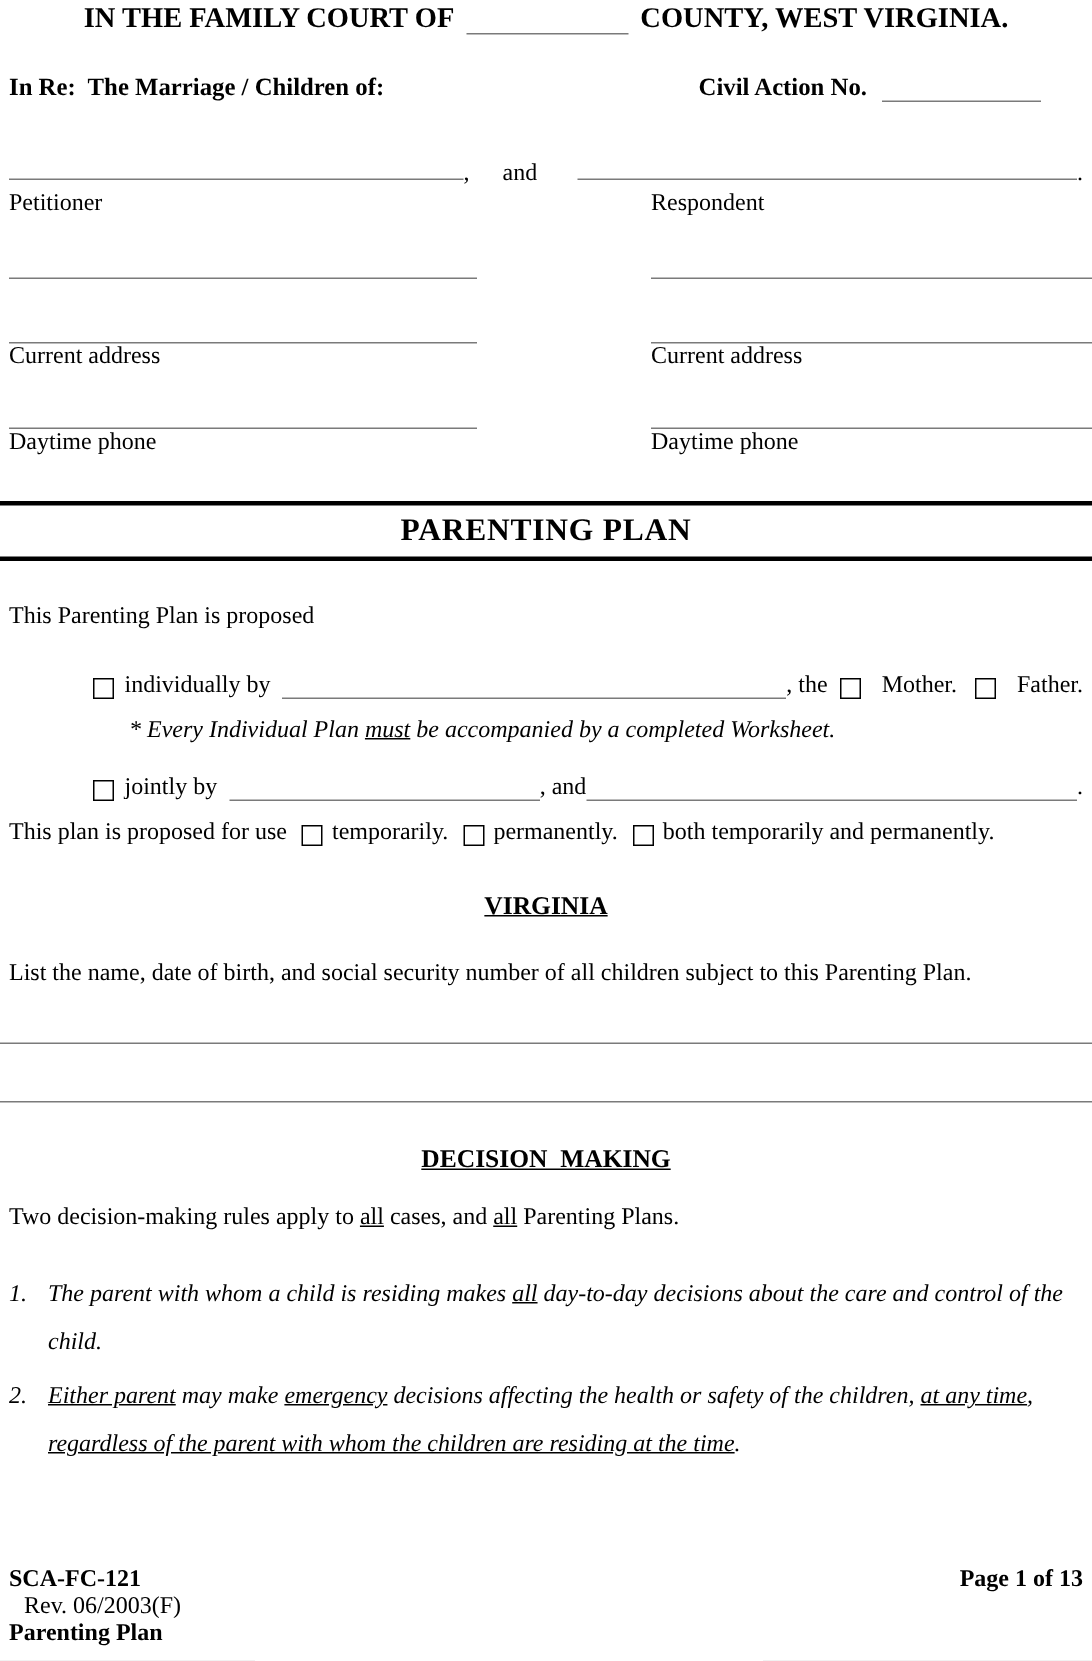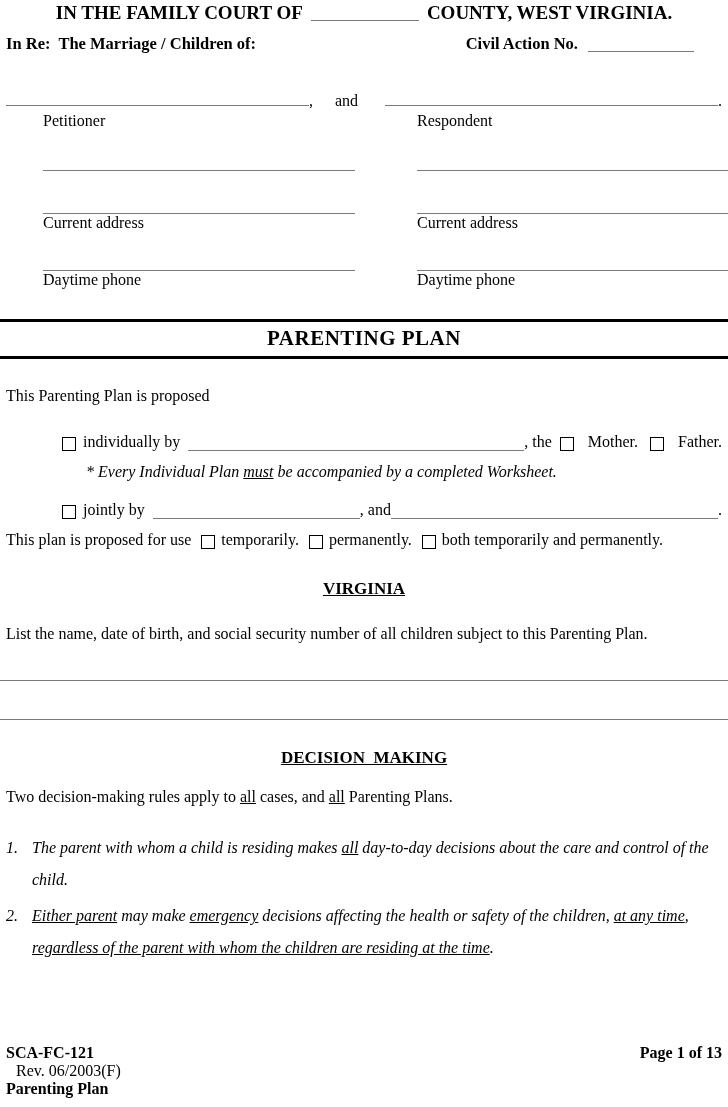--- a/index.html
+++ b/index.html
@@ -14,46 +14,45 @@
     overflow:hidden;
     box-sizing:border-box;
     padding:2px 6px 0 6px;
   }
   .u { text-decoration:underline; }
   .bold { font-weight:bold; }
   .pre { white-space:pre; }
 
   
   .court-line {
-    display:flex; align-items:flex-start; justify-content:center;
+    display:flex; align-items:center; justify-content:center;
     font-weight:bold; font-size:19px; margin-top:0;
   }
   .court-line .blank { width:108px; margin:0 8px; }
   .inre-line {
     display:flex; align-items:baseline; justify-content:space-between;
-    font-weight:bold; font-size:16.5px; margin-top:10px; padding-right:28px;
-  }
-  .civil-group { display:flex; align-items:center; }
+    font-weight:bold; font-size:16.5px; margin-top:24px; padding-right:28px;
+  }
+  .civil-group { display:flex; align-items:flex-end; }
   .civil-group .blank { width:106px; margin-left:10px; }
 
   
   .blank {
     display:inline-block; height:0.95em;
     border-bottom:1px solid #7a7a7a;
   }
 
   
   .names-row { display:flex; align-items:baseline; margin-top:36px; }
   .names-row .left-blank  { flex:0 0 303px; }
   .names-row .and-word    { margin:0 27px 0 22px; }
   .names-row .right-blank { flex:1; }
   .party-grid {
-    display:grid; grid-template-columns:312px 312px; column-gap:62px;
+    display:grid; grid-template-columns:312px 312px; column-gap:116px;
     margin-top:2px;
-    margin-left:37px;
   }
   .pcol .plabel { height:22px; }
   .pcol .pline  { border-bottom:1px solid #7a7a7a; height:0; }
   .pcol .pline.l1 { margin-top:36px; }
   .pcol .pline.l2 { margin-top:42px; }
   .pcol .pline.l3 { margin-top:34px; }
 
   
   .banner {
     margin:26px -6px 0 -6px;

